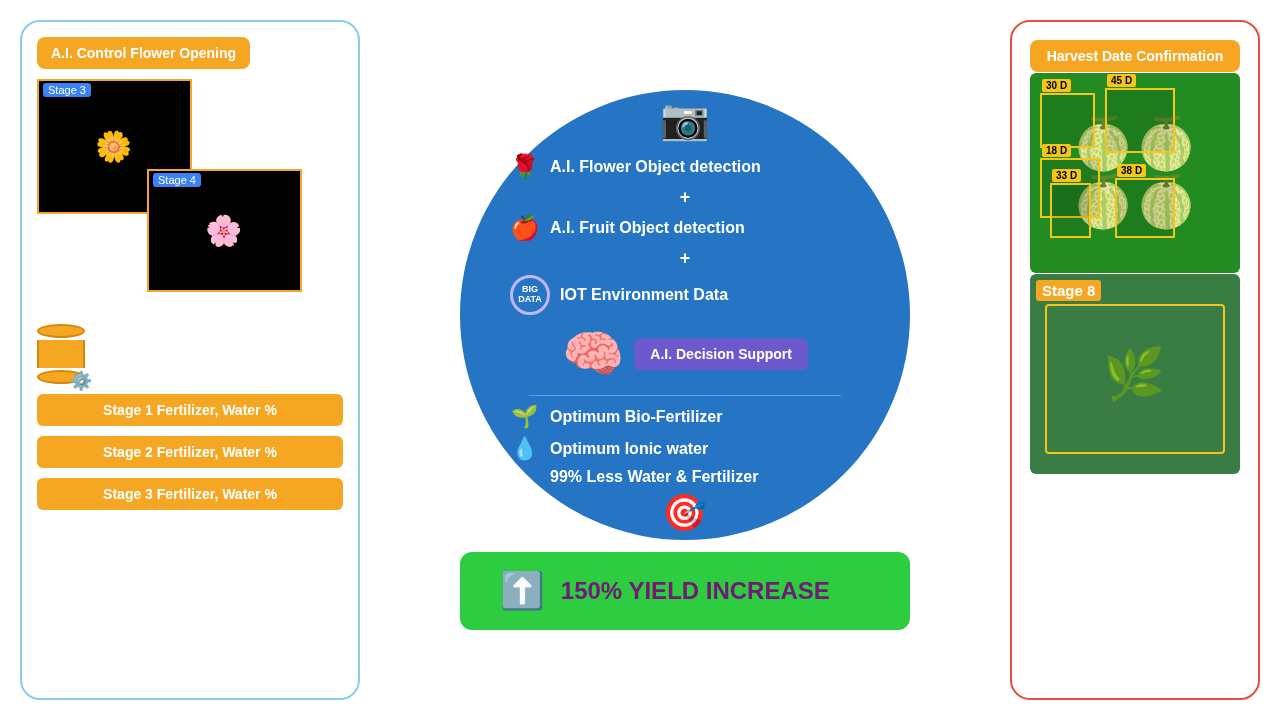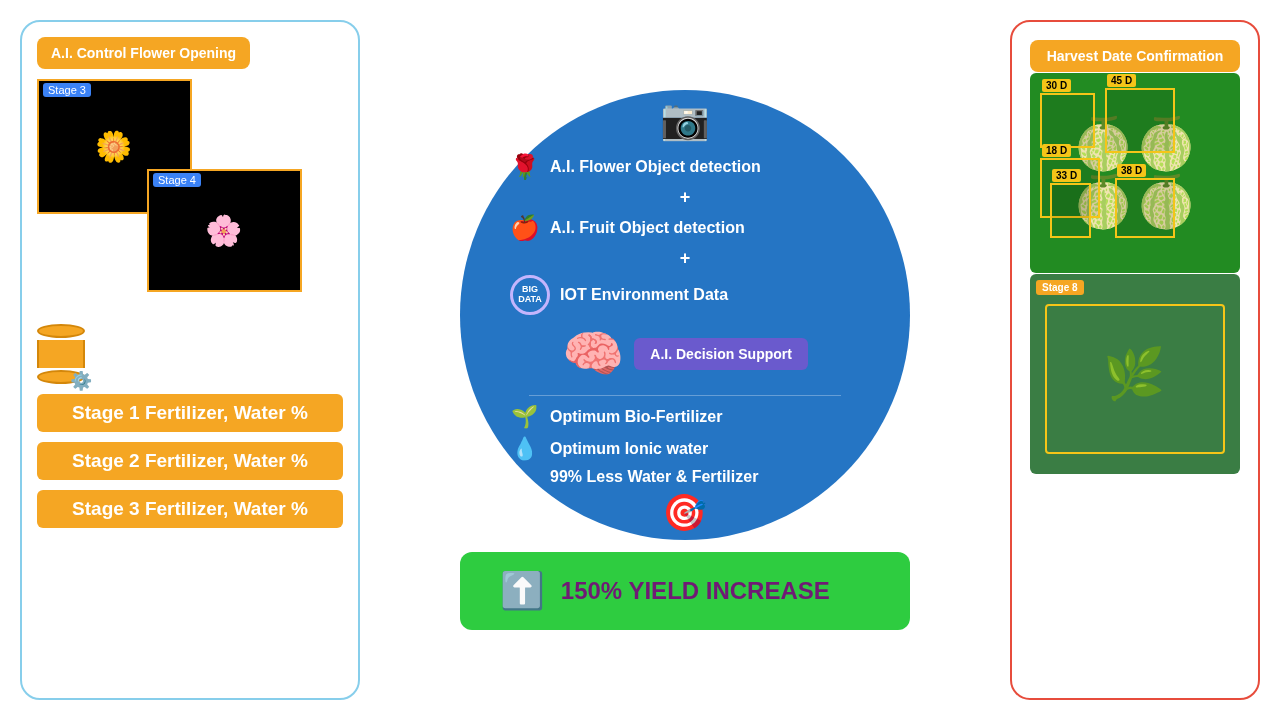--- a/index.html
+++ b/index.html
@@ -84,21 +84,21 @@
       color: #fff;
       font-weight: bold;
       font-size: 13px;
       padding: 6px 12px;
       border-radius: 6px;
     }
     .stage-btn {
       background: #f5a623;
       color: #fff;
       font-weight: bold;
-      font-size: 19px;
+      font-size: 14px;
       padding: 8px 12px;
       border-radius: 6px;
       text-align: center;
     }
 
     
     .center-panel {
       flex: 1;
       display: flex;
       flex-direction: column;
@@ -263,21 +263,21 @@
       display: flex;
       align-items: center;
       justify-content: center;
       font-size: 50px;
     }
     .stage-label-plant {
       position: absolute;
       top: 6px; left: 6px;
       background: #f5a623;
       color: #fff;
-      font-size: 10px;
+      font-size: 15px;
       font-weight: bold;
       padding: 2px 6px;
       border-radius: 3px;
     }
     .plant-box-outline {
       position: absolute;
       border: 2px solid #f5c518;
       top: 30px; left: 15px;
       right: 15px; bottom: 20px;
       border-radius: 4px;

